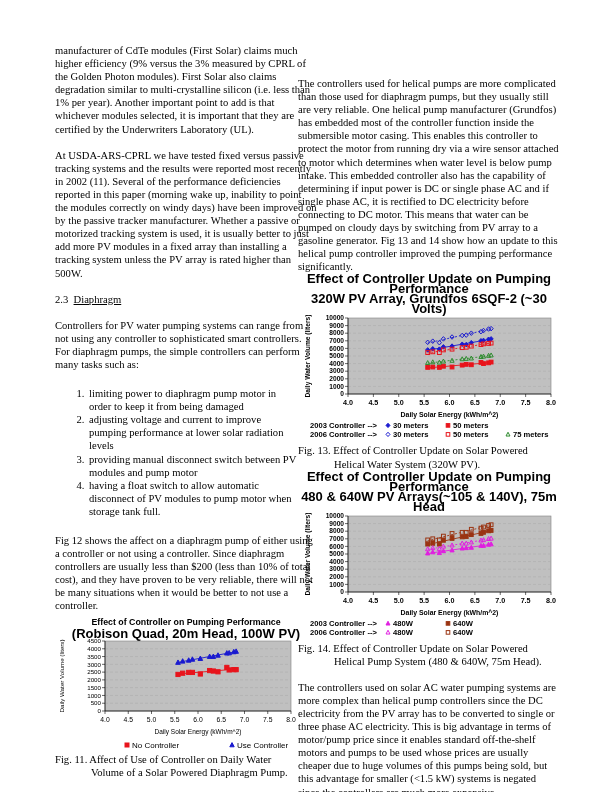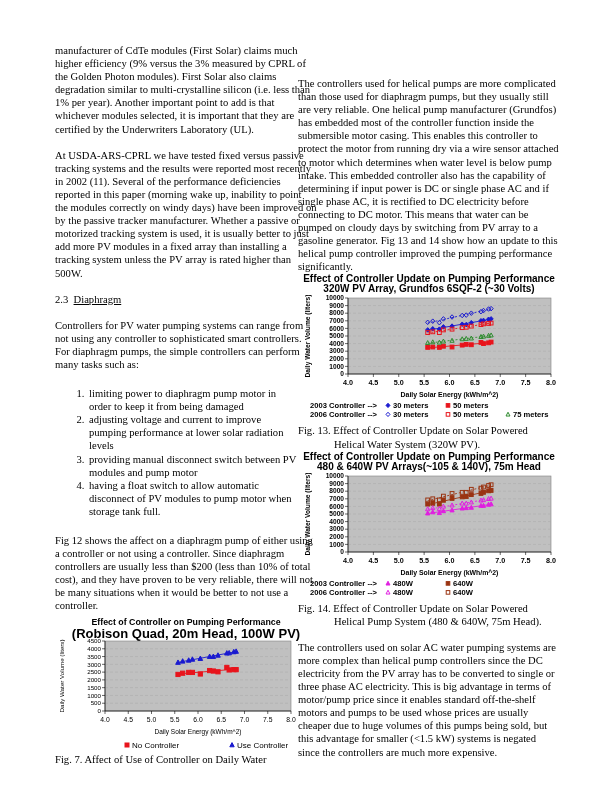--- a/index.html
+++ b/index.html
@@ -8,21 +8,21 @@
   #colL{left:55px;}
   #colR{left:298px;margin-top:33px;}
   p{margin:0;}
   .gap{height:13px;}
   .u{text-decoration:underline;}
   ol{margin:16px;padding-left:16px;}
   ol li{padding-left:2px;}
   .cap{margin:2px 0 0 0;}
   .cap .indent{display:block;padding-left:36px;}
   .chart{font-family:"Liberation Sans",sans-serif;display:block;}
-  .ct{font-family:"Liberation Sans",sans-serif;font-weight:bold;font-size:10px;text-align:center;line-height:10px;}
+  .ct{font-family:"Liberation Sans",sans-serif;font-weight:bold;font-size:13px;text-align:center;line-height:10px;}
   svg text{font-family:"Liberation Sans",sans-serif;}
 </style>
 </head>
 <body>
 
 <div class="col" id="colL">
   <p>manufacturer of CdTe modules (First Solar) claims much higher efficiency (9% versus the 3% measured by CPRL of the Golden Photon modules).  First Solar also claims degradation similar to multi-crystalline silicon (i.e. less than 1% per year).  Another important point to add is that whichever modules selected, it is important that they are certified by the Underwriters Laboratory (UL).</p>
   <div class="gap"></div>
   <p>At USDA-ARS-CPRL we have tested fixed versus passive tracking systems and the results were reported most recently in 2002 (11).  Several of the performance deficiencies reported in this paper (morning wake up, inability to point the modules correctly on windy days) have been improved on by the passive tracker manufacturer.  Whether a passive or motorized tracking system is used, it is usually better to just add more PV modules in a fixed array than installing a tracking system unless the PV array is rated higher than 500W.</p>
   <div class="gap"></div>
@@ -127,21 +127,22 @@
           <rect x="70" y="6" width="4" height="4" fill="#e8141c" stroke="#e8141c" stroke-width="1"></rect>
           <text x="77" y="11" font-size="8" fill="#000">No Controller</text>
         </g>
         <g>
           <polygon points="177,5.6 174.8,9.8 179.2,9.8" fill="#1a1ad0" stroke="#1a1ad0" stroke-width="1"></polygon>
           <text x="182" y="11" font-size="8" fill="#000">Use Controller</text>
         </g>
       </svg>
   </div>
   <p class="cap">
-    <span>Fig. 7.  Affect of Use of Controller on Daily Water</span>
+    <span>Fig. 11.  Affect of Use of Controller on Daily Water</span>
+    <span class="indent">Volume of a Solar Powered Diaphragm Pump.</span>
   </p>
 </div>
 
 <div class="col" id="colR">
   <p>The controllers used for helical pumps are more complicated than those used for diaphragm pumps, but they usually still are very reliable.  One helical pump manufacturer (Grundfos) has embedded most of the controller function inside the submersible motor casing. This enables this controller to protect the motor from running dry via a wire sensor attached to motor which determines when water level is below pump intake.  This embedded controller also has the capability of determining if input power is DC or single phase AC and if single phase AC, it is rectified to DC electricity before connecting to DC motor.  This means that water can be pumped on cloudy days by switching from PV array to a gasoline generator. Fig 13 and 14 show how an update to this helical pump controller improved the pumping performance significantly.</p>
   <div style="margin-top:1px">
     <div class="ct">Effect of Controller Update on Pumping Performance</div>
     <div class="ct">320W PV Array, Grundfos 6SQF-2  (~30 Volts)</div>
     <svg class="chart" id="chart1" width="262" height="106">
         <rect x="50" y="4" width="203" height="76" fill="#c0c0c0" stroke="#808080" stroke-width="0.6"></rect>

